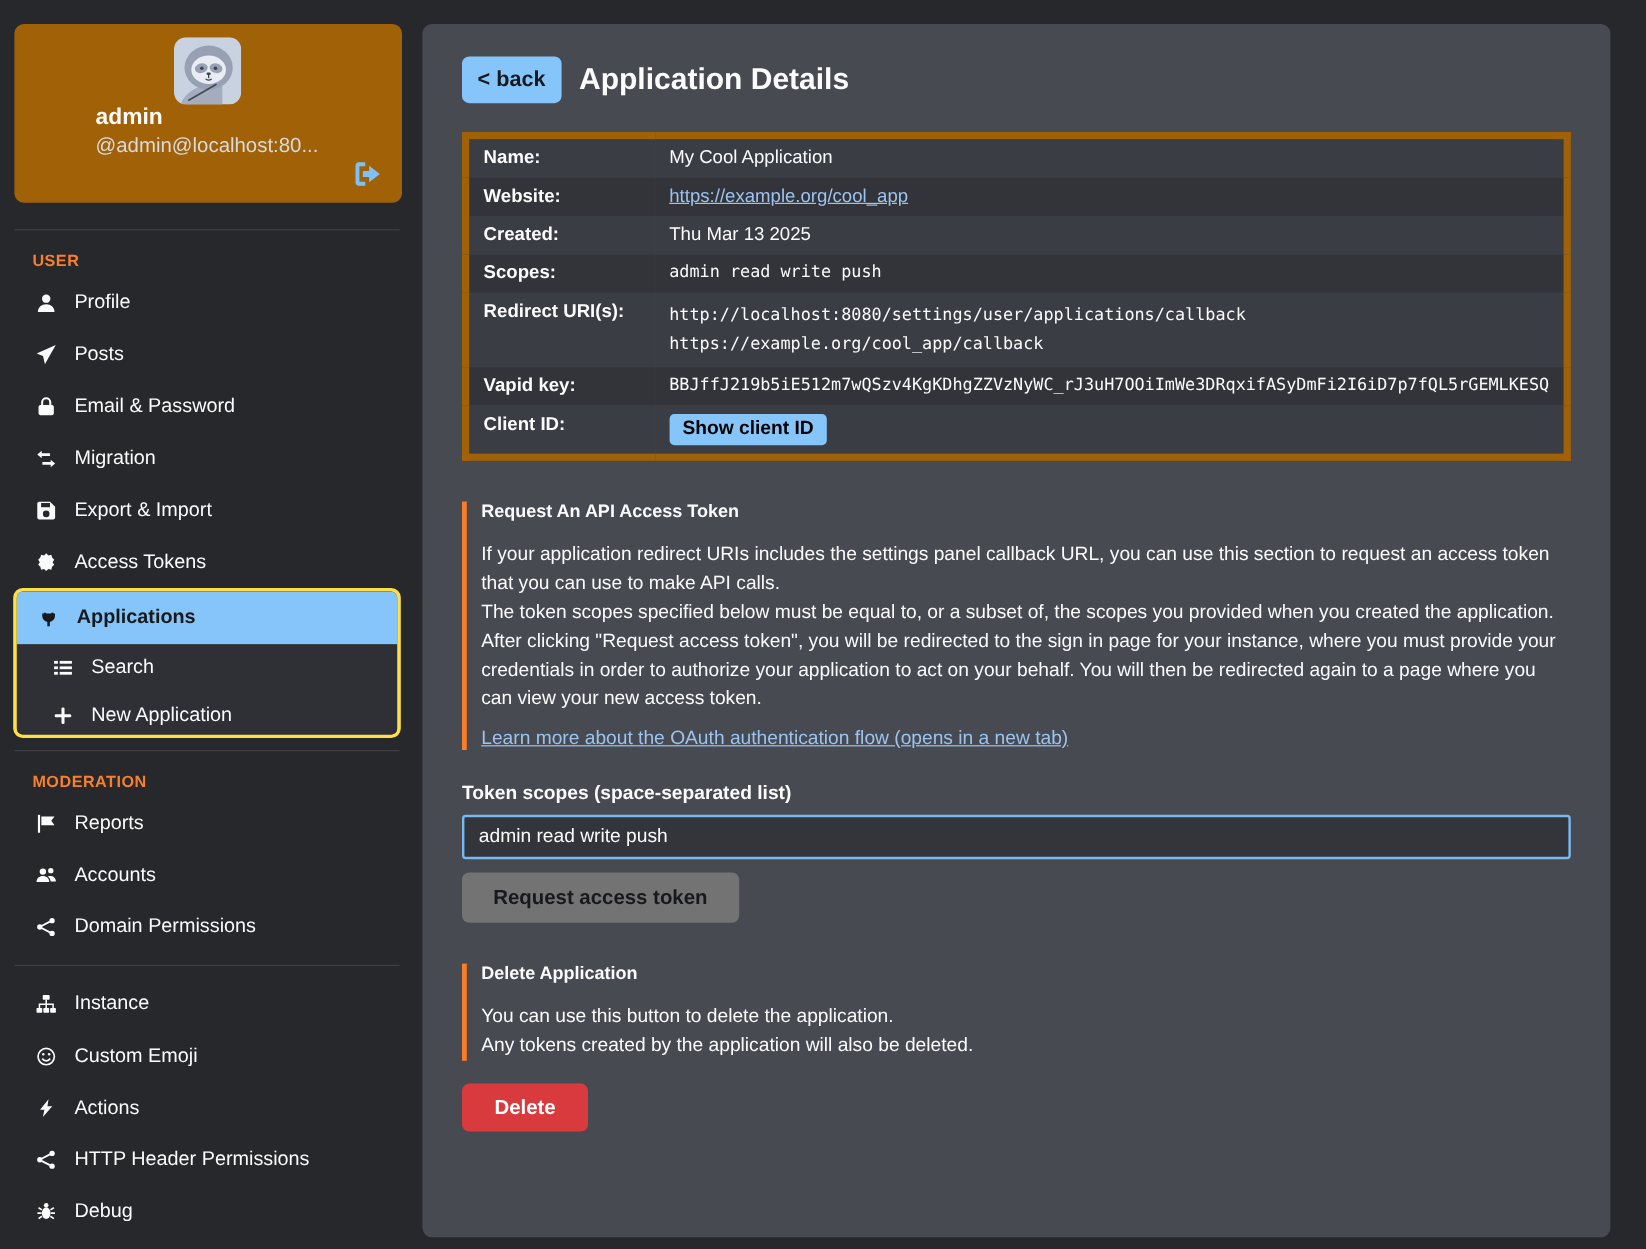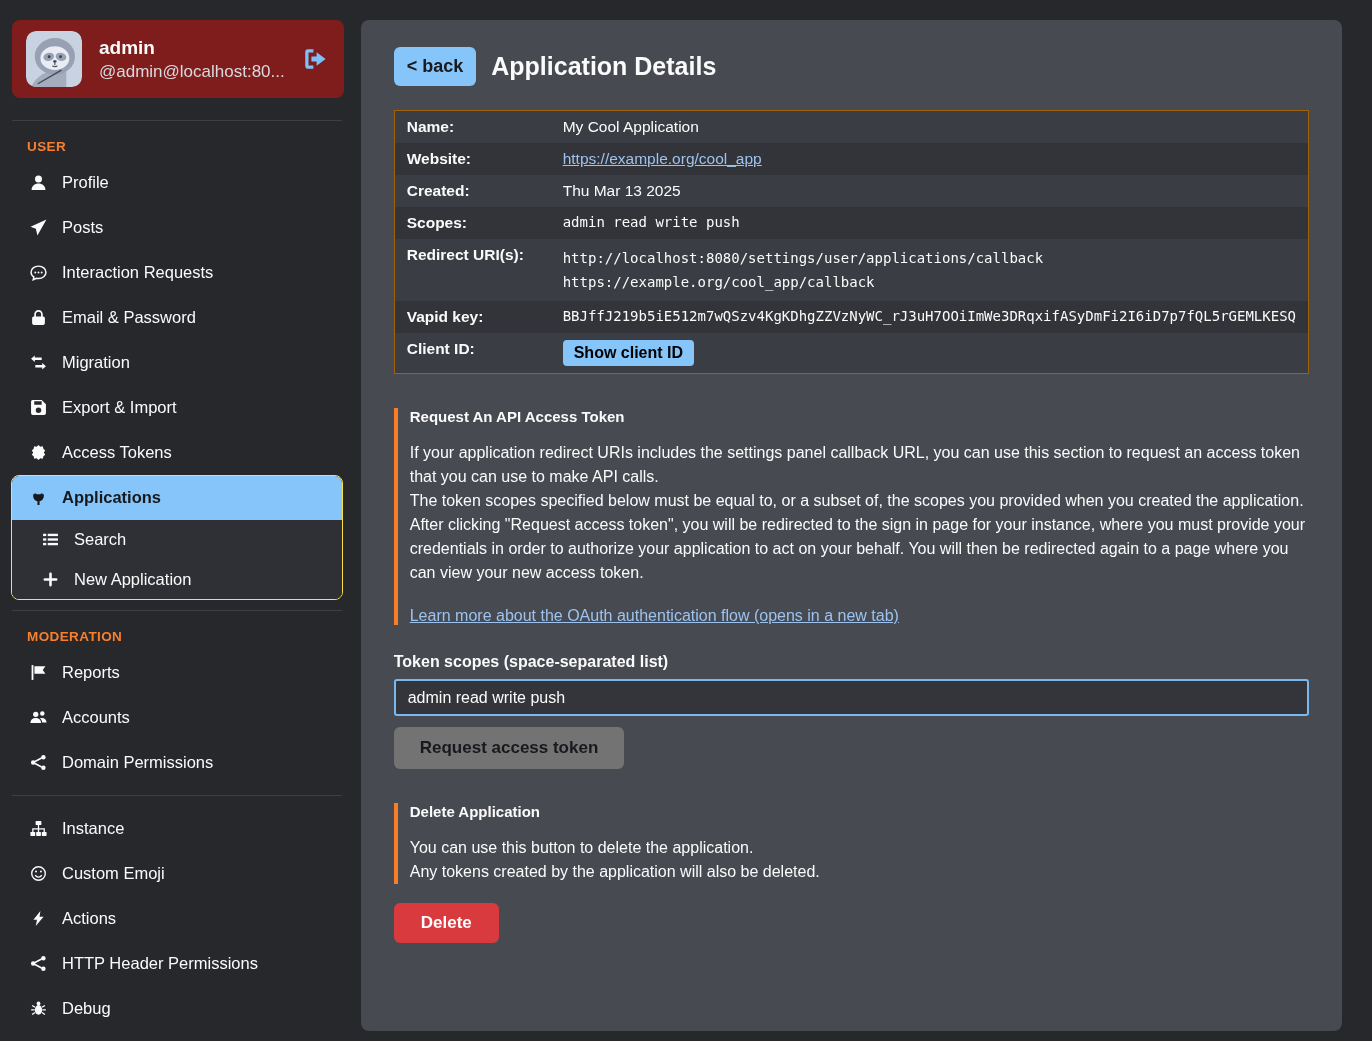--- a/index.html
+++ b/index.html
@@ -7,41 +7,41 @@
   body {
     font-family: "Liberation Sans", sans-serif;
     background: #26282c;
     color: #fbfbfb;
     display: flex;
   }
   
   .sidebar { flex: 0 0 345px; display: flex; flex-direction: column; padding-bottom: 10px; }
   .user-card {
     margin: 20px 10px 12px 12px;
-    background: #7f1d1d;
+    background: #a16207;
     border-radius: 8px;
     padding: 11px 16px 11px 14px;
-    display: flex; align-items: center; gap: 17px;
+    display: flex; align-items: center;  flex-direction: column;
   }
   .avatar { width: 56px; height: 56px; border-radius: 10px; flex: 0 0 56px; }
   .user-names { display: flex; flex-direction: column; gap: 3px; min-width: 0; }
   .user-name { font-size: 19px; font-weight: 700; }
   .user-handle { font-size: 17px; color: #d8dade; white-space: nowrap; }
   .logout { margin-left: auto; width: 26px; height: 26px; color: #7dc1f8; cursor: pointer; flex: 0 0 26px; }
   .divider { border: none; border-top: 1px solid #3d3f45; margin: 10px 12px; }
   .section-label {
     color: #f97f2e; font-size: 13.5px; font-weight: 700; letter-spacing: .4px;
     padding: 8px 0 6px 27px;
   }
   .nav-item {
     display: flex; align-items: center; gap: 15px;
     height: 45px; padding-left: 30px; font-size: 16.5px; cursor: pointer;
   }
   .nav-item .icon { width: 17px; height: 17px; flex: 0 0 17px; color: #fbfbfb; }
-  .app-group { margin: 0 11px; border: 1px solid #fde047; border-radius: 8px; overflow: hidden; }
+  .app-group { margin: 0 11px; border: 3px solid #fde047; border-radius: 8px; overflow: hidden; }
   .app-group .nav-item { padding-left: 18px; }
   .nav-item.active {
     background: #85c5fa; color: #17191d; font-weight: 700; height: 44px;
   }
   .nav-item.active .icon { color: #17191d; }
   .submenu { background: #2e3036; }
   .submenu .nav-item { height: 40px; padding-left: 30px; }
   
   .main-wrap { flex: 1 1 auto; padding: 20px 30px 10px 7px; }
   .panel {
@@ -50,41 +50,41 @@
   }
   .topbar { display: flex; align-items: center; gap: 15px; }
   .back-btn {
     background: #85c5fa; color: #17191d; border: none; border-radius: 6px;
     font-family: inherit; font-size: 18px; font-weight: 700; padding: 9px 13px; cursor: pointer;
   }
   .page-title { font-size: 25px; font-weight: 700; }
   
   .details-table {
     width: 100%; margin-top: 24px; border-collapse: collapse;
-    border: 1px solid #a16207; font-size: 15.5px;
+    border: 6px solid #a16207; font-size: 15.5px;
   }
   .details-table tr:nth-child(odd)  td, .details-table tr:nth-child(odd)  th { background: #3b3d44; }
   .details-table tr:nth-child(even) td, .details-table tr:nth-child(even) th { background: #323439; }
   .details-table th {
     width: 190px; text-align: left; vertical-align: top;
     font-weight: 700; padding: 7px 12px;
   }
   .details-table td { padding: 7px 12px; vertical-align: top; }
   .mono { font-family: "DejaVu Sans Mono", monospace; font-size: 14px; }
   .mono-line { font-family: "DejaVu Sans Mono", monospace; font-size: 14px; line-height: 24px; }
   a, .link { color: #9cc3ef; text-decoration: underline; cursor: pointer; }
   .show-btn {
     background: #85c5fa; color: #000000; border: none; border-radius: 4px;
     font-family: inherit; font-size: 16px; font-weight: 700; padding: 4px 11px; cursor: pointer;
   }
   
   .accent-section { border-left: 4px solid #f77e27; padding-left: 12px; margin-top: 34px; }
   .section-title { font-size: 15px; font-weight: 700; margin-bottom: 16px; }
   .accent-section p { font-size: 16px; line-height: 24px; }
-  .oauth-link { display: inline-block; margin-top: 22px; font-size: 16px; }
+  .oauth-link { display: inline-block; margin-top: 12px; font-size: 16px; }
   .field-label { display: block; font-weight: 700; font-size: 16px; margin-top: 28px; }
   .scopes-input {
     width: 100%; margin-top: 8px; height: 37px; background: #33353b;
     border: 2px solid #79b9f0; border-radius: 3px; color: #fbfbfb;
     font-family: inherit; font-size: 16px; padding: 0 12px; outline: none;
   }
   .request-btn {
     margin-top: 11px; background: #737373; color: #17191d; border: none; border-radius: 6px;
     font-family: inherit; font-size: 17px; font-weight: 700; padding: 11px 26px; cursor: pointer;
   }
@@ -138,33 +138,20 @@
       </span>
     <span>Profile</span>
   </div>
   <div class="nav-item">
     <span class="icon">
         <svg viewBox="0 0 16 16" fill="currentColor">
           <path d="M15.5.5 L.5 7.2 l5 1.9 L7 15.5 l2.6-4.7 L15.5.5z"></path>
         </svg>
       </span>
     <span>Posts</span>
-  </div>
-  <div class="nav-item">
-    <span class="icon">
-        <svg viewBox="0 0 16 16" fill="none" stroke="currentColor" stroke-width="1.4">
-          <path d="M8 2C4.1 2 1 4.5 1 7.7c0 1.8 1 3.4 2.6 4.4L3 14.8l3.1-1.3c.6.1 1.2.2 1.9.2 3.9 0 7-2.5 7-5.9S11.9 2 8 2z"></path>
-          <g fill="currentColor" stroke="none">
-            <circle cx="5" cy="8" r=".9"></circle>
-            <circle cx="8" cy="8" r=".9"></circle>
-            <circle cx="11" cy="8" r=".9"></circle>
-          </g>
-        </svg>
-      </span>
-    <span>Interaction Requests</span>
   </div>
   <div class="nav-item">
     <span class="icon">
         <svg viewBox="0 0 16 16" fill="currentColor">
           <path d="M4 7V5a4 4 0 0 1 8 0v2h.5c.8 0 1.5.7 1.5 1.5v5c0 .8-.7 1.5-1.5 1.5h-9C2.7 15 2 14.3 2 13.5v-5C2 7.7 2.7 7 3.5 7H4zm1.6 0h4.8V5a2.4 2.4 0 0 0-4.8 0v2z"></path>
         </svg>
       </span>
     <span>Email &amp; Password</span>
   </div>
   <div class="nav-item">

